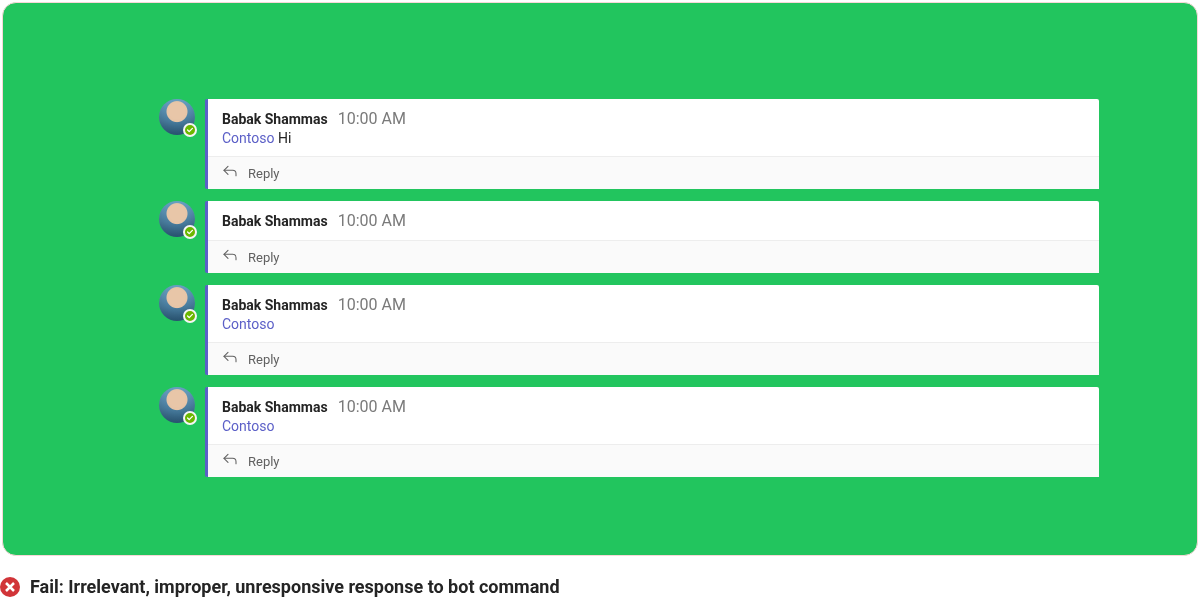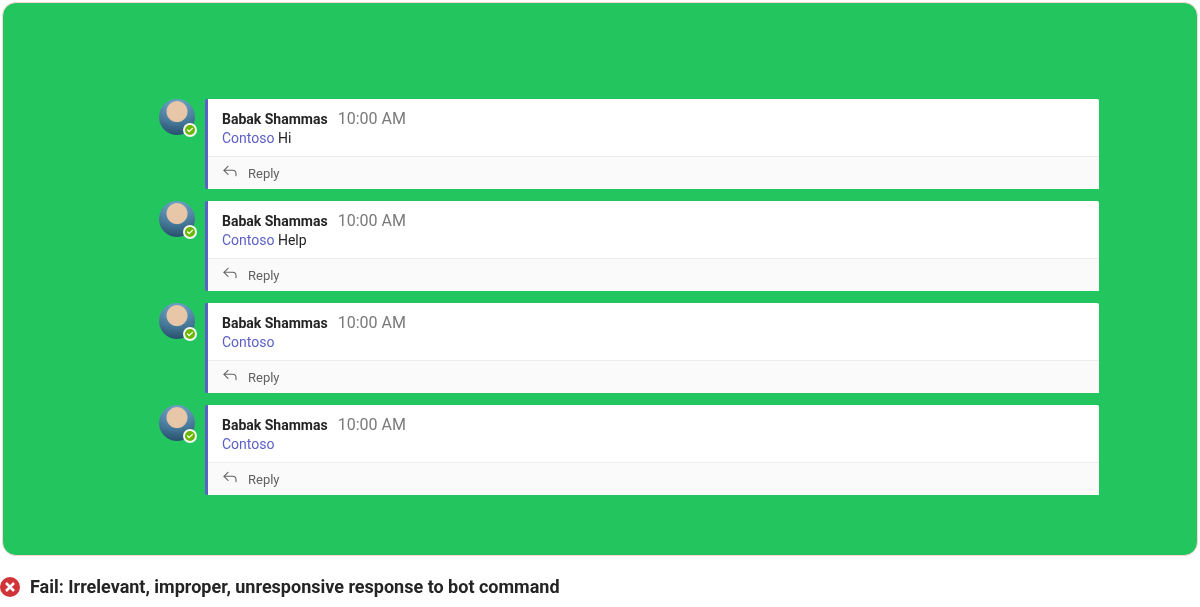--- a/index.html
+++ b/index.html
@@ -154,24 +154,20 @@
               <path d="M2 5 L4 7 L8 3" stroke="#fff" stroke-width="1.6" fill="none" stroke-linecap="round" stroke-linejoin="round"></path>
             </svg>
         </div>
       </div>
       <div class="card">
         <div class="card-body">
           <div class="meta">
             <span class="author">Babak Shammas</span>
             <span class="time">10:00 AM</span>
           </div>
-          <div class="msg">
-            <span class="mention">Contoso</span>
-            <span>Help</span>
-          </div>
         </div>
         <div class="reply-row">
           <svg viewBox="0 0 24 24">
               <path d="M9 14 L3 8 L9 2" stroke-width="1.6" stroke-linecap="round" stroke-linejoin="round"></path>
               <path d="M3 8 H16 a5 5 0 0 1 5 5 v3" stroke-width="1.6" stroke-linecap="round"></path>
             </svg>
           <span>Reply</span>
         </div>
       </div>
     </div>

